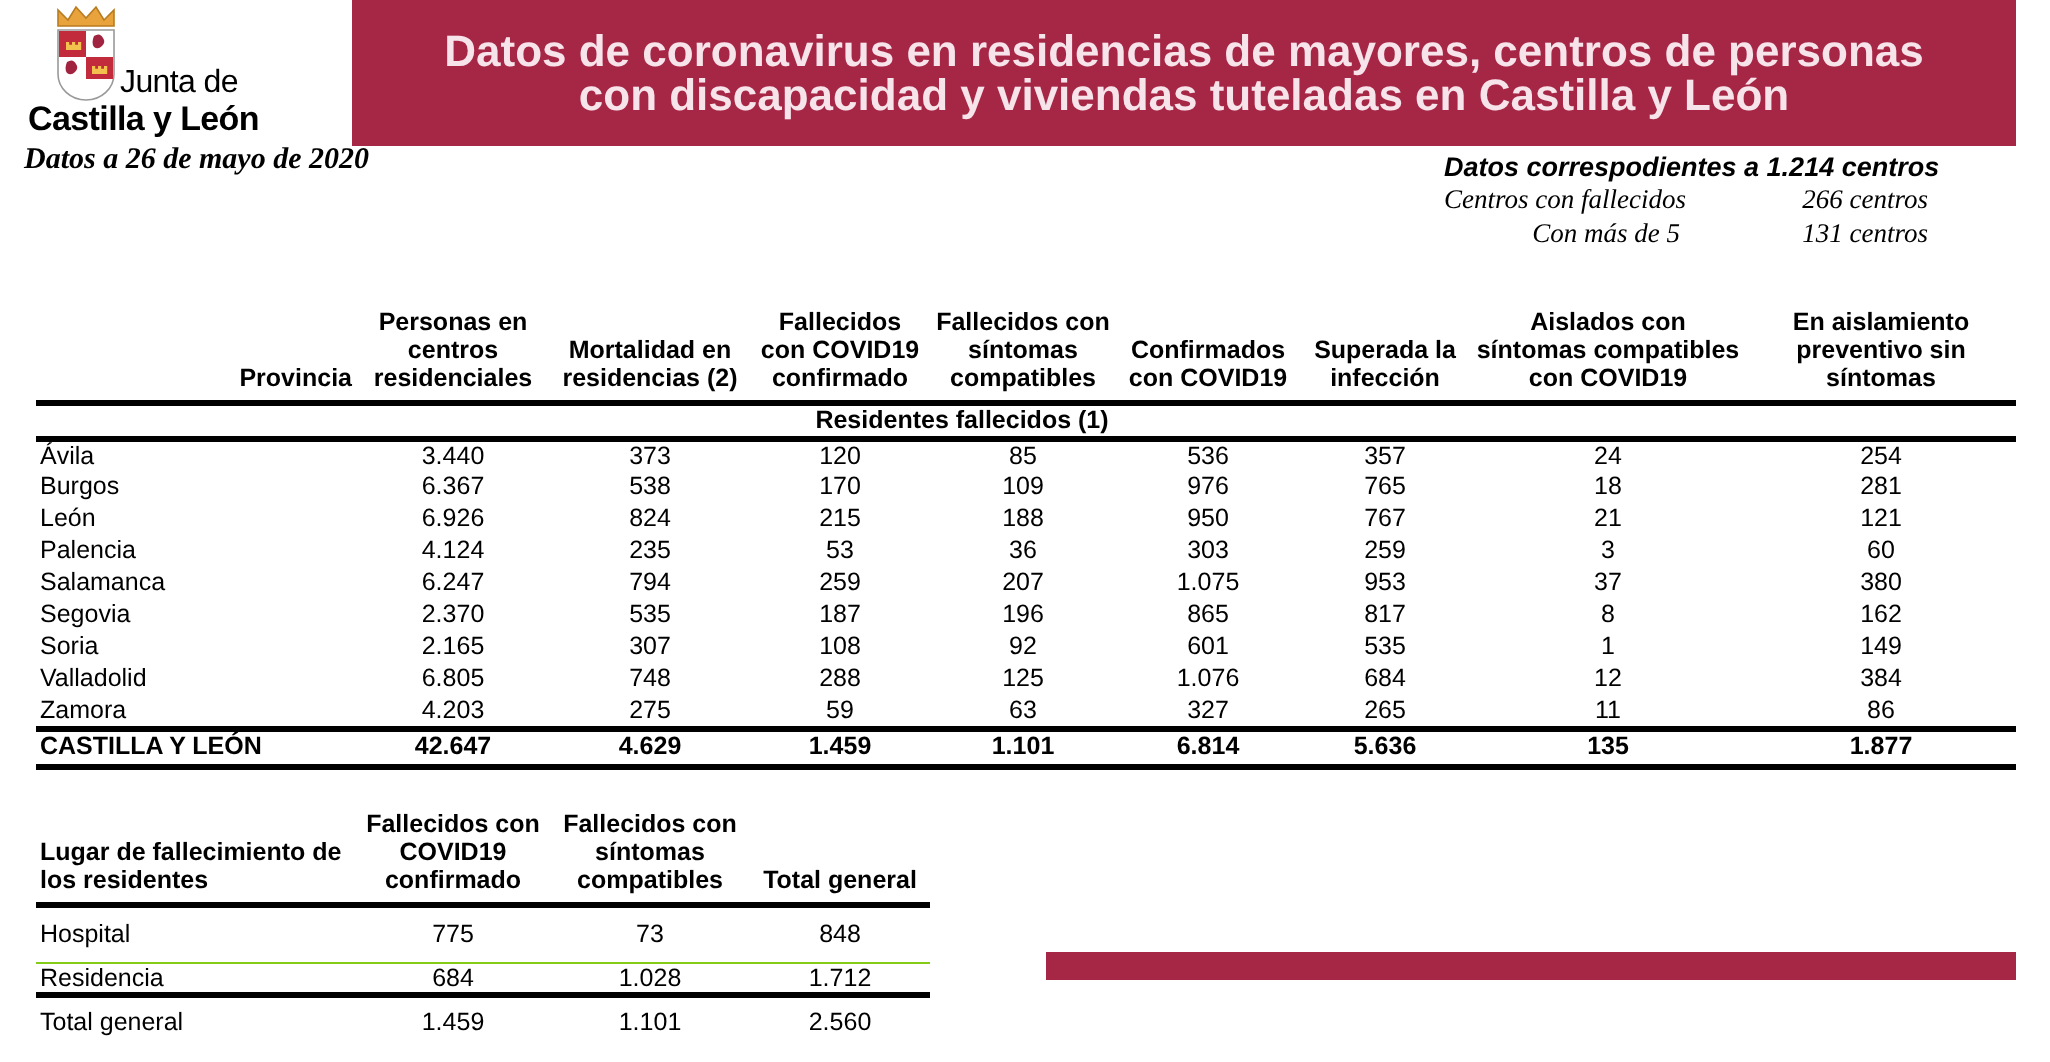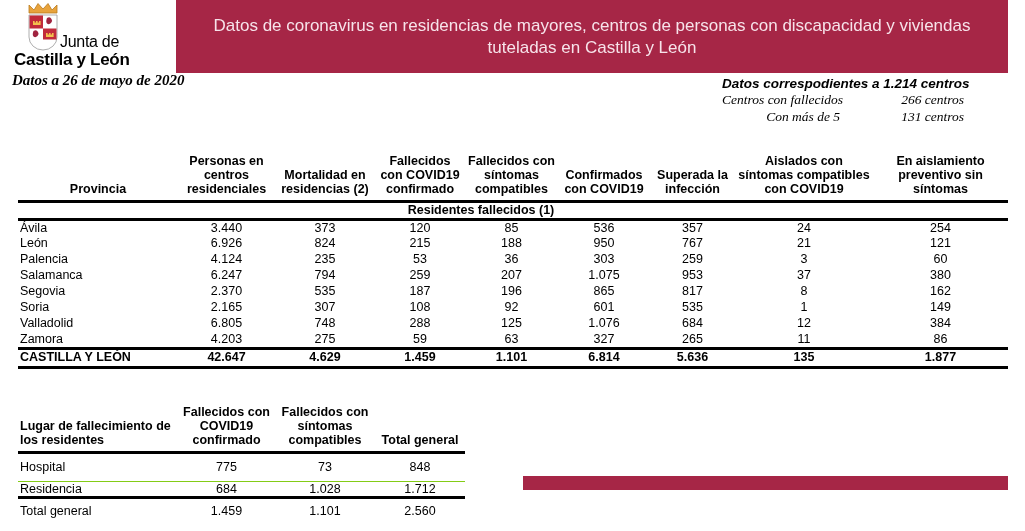--- a/index.html
+++ b/index.html
@@ -14,21 +14,21 @@
   .coat { position:absolute; left:27px; top:2px; }
   .logo-line1 { position:absolute; left:60px; top:33px; font-size:16px; font-weight:normal; letter-spacing:-0.3px; }
   .logo-line2 { position:absolute; left:14px; top:50px; font-size:17px; font-weight:bold; letter-spacing:-0.3px; }
 
   
   .banner {
     position:absolute; left:176px; top:0; width:832px; height:73px;
     display:flex; align-items:center; justify-content:center; text-align:center;
   }
   .banner-title {
-    max-width:780px; font-size:17px; line-height:22px; font-weight:normal;
+    max-width:780px; font-size:22px; line-height:22px; font-weight:bold;
   }
 
   
   .date-note {
     position:absolute; left:12px; top:72px;
     font-family:"Liberation Serif", serif; font-style:italic; font-weight:bold; font-size:15px;
   }
 
   
   .centers-box { position:absolute; left:722px; top:76px; width:242px; }
@@ -39,21 +39,21 @@
 
   
   table { border-collapse:collapse; table-layout:fixed; }
   td, th { font-size:12.5px; overflow:hidden; }
 
   .main-table { position:absolute; left:18px; top:143px; width:990px; }
   .main-table th {
     vertical-align:bottom; text-align:center; font-weight:bold; line-height:14px;
     padding:0 2px 4px 2px; height:58px; border-bottom:3px solid #000;
   }
-  .main-table th.prov-h { text-align:center; padding-left:2px;margin-left:20px; }
+  .main-table th.prov-h { text-align:right; padding-left:2px;margin-left:20px; }
   .main-table td { text-align:center; height:16px; line-height:15px; }
   .main-table td.prov { text-align:left; padding-left:2px; }
   .main-table .subheader td {
     font-weight:bold; height:17px; border-bottom:3px solid #000; position:relative; left:-32px;
   }
   .main-table .total-row td {
     font-weight:bold; height:19px; border-top:3px solid #000; border-bottom:3px solid #000;
   }
 
   .loc-table { position:absolute; left:18px; top:404px; width:447px; }
@@ -145,20 +145,31 @@
           <td>3.440</td>
           <td>373</td>
           <td>120</td>
           <td>85</td>
           <td>536</td>
           <td>357</td>
           <td>24</td>
           <td>254</td>
         </tr>
         <tr>
+          <td class="prov">Burgos</td>
+          <td>6.367</td>
+          <td>538</td>
+          <td>170</td>
+          <td>109</td>
+          <td>976</td>
+          <td>765</td>
+          <td>18</td>
+          <td>281</td>
+        </tr>
+        <tr>
           <td class="prov">León</td>
           <td>6.926</td>
           <td>824</td>
           <td>215</td>
           <td>188</td>
           <td>950</td>
           <td>767</td>
           <td>21</td>
           <td>121</td>
         </tr>

